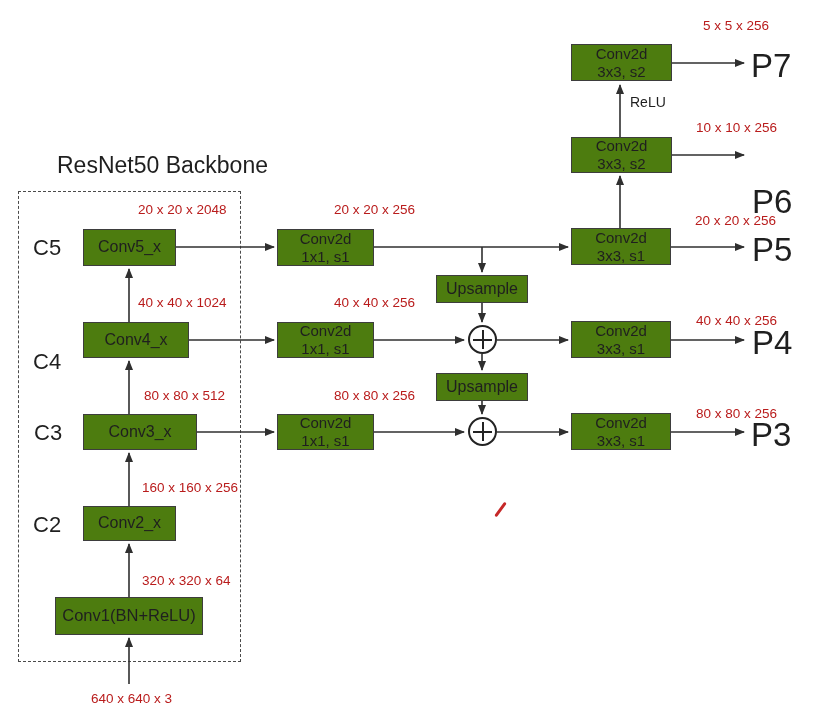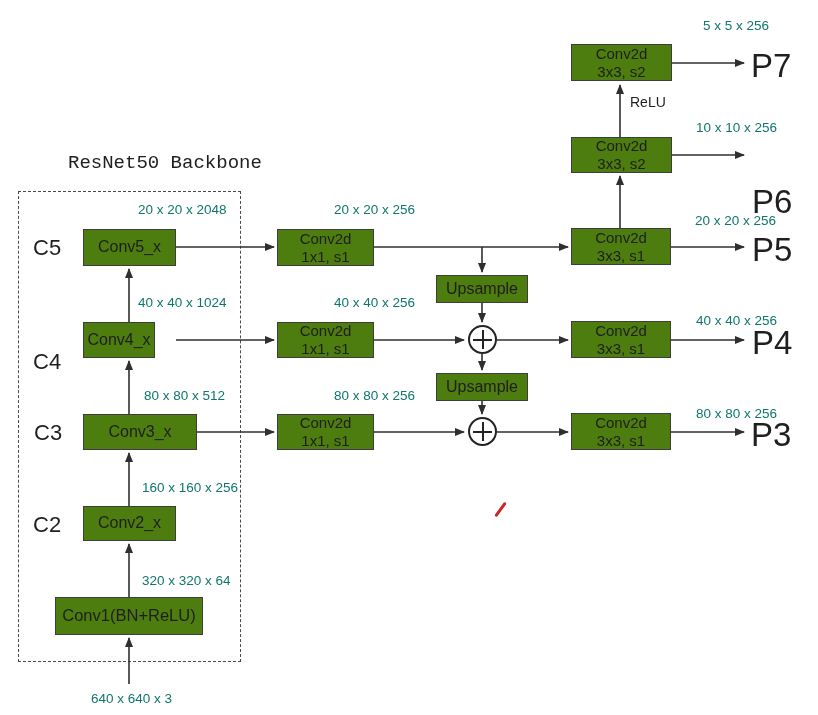--- a/index.html
+++ b/index.html
@@ -14,22 +14,22 @@
     text-align:center;line-height:1.18;font-size:15px;box-sizing:border-box;
   }
   .box .l1,.box .l2{display:block;white-space:nowrap;}
   .backbone-box{font-size:16px;}
   .stem-box{font-size:16.5px;}
   .upsample-box{font-size:16px;}
   .dashed-frame{
     position:absolute;left:18px;top:191px;width:223px;height:471px;
     border:1.4px dashed #4a4a4a;z-index:0;box-sizing:border-box;
   }
-  .title{position:absolute;left:68px;top:152px;font-size:19px;z-index:2;white-space:nowrap;font-family:Liberation Mono, monospace;}
-  .dim{position:absolute;font-size:13.5px;z-index:2;white-space:nowrap;color:#0f766e;}
+  .title{position:absolute;left:57px;top:152px;font-size:23px;z-index:2;white-space:nowrap;}
+  .dim{position:absolute;font-size:13.5px;z-index:2;white-space:nowrap;color:#b91c1c;}
   .clabel{position:absolute;font-size:22px;z-index:2;white-space:nowrap;}
   .plabel{position:absolute;font-size:33px;z-index:2;white-space:nowrap;}
   .relu{position:absolute;left:630px;top:94px;font-size:14px;z-index:2;}
   .adder{
     position:absolute;width:29px;height:29px;border:2px solid #232323;border-radius:50%;
     background:#fff;z-index:2;box-sizing:border-box;
   }
   .adder .h{position:absolute;left:3px;right:3px;top:50%;margin-top:-1px;height:2px;background:#232323;}
   .adder .v{position:absolute;top:3px;bottom:3px;left:50%;margin-left:-1px;width:2px;background:#232323;}
   .note{
@@ -96,21 +96,21 @@
   <div class="title">ResNet50 Backbone</div>
 
   <div class="clabel" style="left:33px;top:235px;">C5</div>
   <div class="clabel" style="left:33px;top:328px;margin-top:21px;">C4</div>
   <div class="clabel" style="left:34px;top:420px;">C3</div>
   <div class="clabel" style="left:33px;top:512px;">C2</div>
 
   <div class="box backbone-box" style="left:83px;top:229px;width:93px;height:37px;">
     <span class="l1">Conv5_x</span>
   </div>
-  <div class="box backbone-box" style="left:83px;top:322px;width:72px;height:36px;">
+  <div class="box backbone-box" style="left:83px;top:322px;width:106px;height:36px;">
     <span class="l1">Conv4_x</span>
   </div>
   <div class="box backbone-box" style="left:83px;top:414px;width:114px;height:36px;">
     <span class="l1">Conv3_x</span>
   </div>
   <div class="box backbone-box" style="left:83px;top:506px;width:93px;height:35px;">
     <span class="l1">Conv2_x</span>
   </div>
   <div class="box stem-box" style="left:55px;top:597px;width:148px;height:38px;">
     <span class="l1">Conv1(BN+ReLU)</span>

